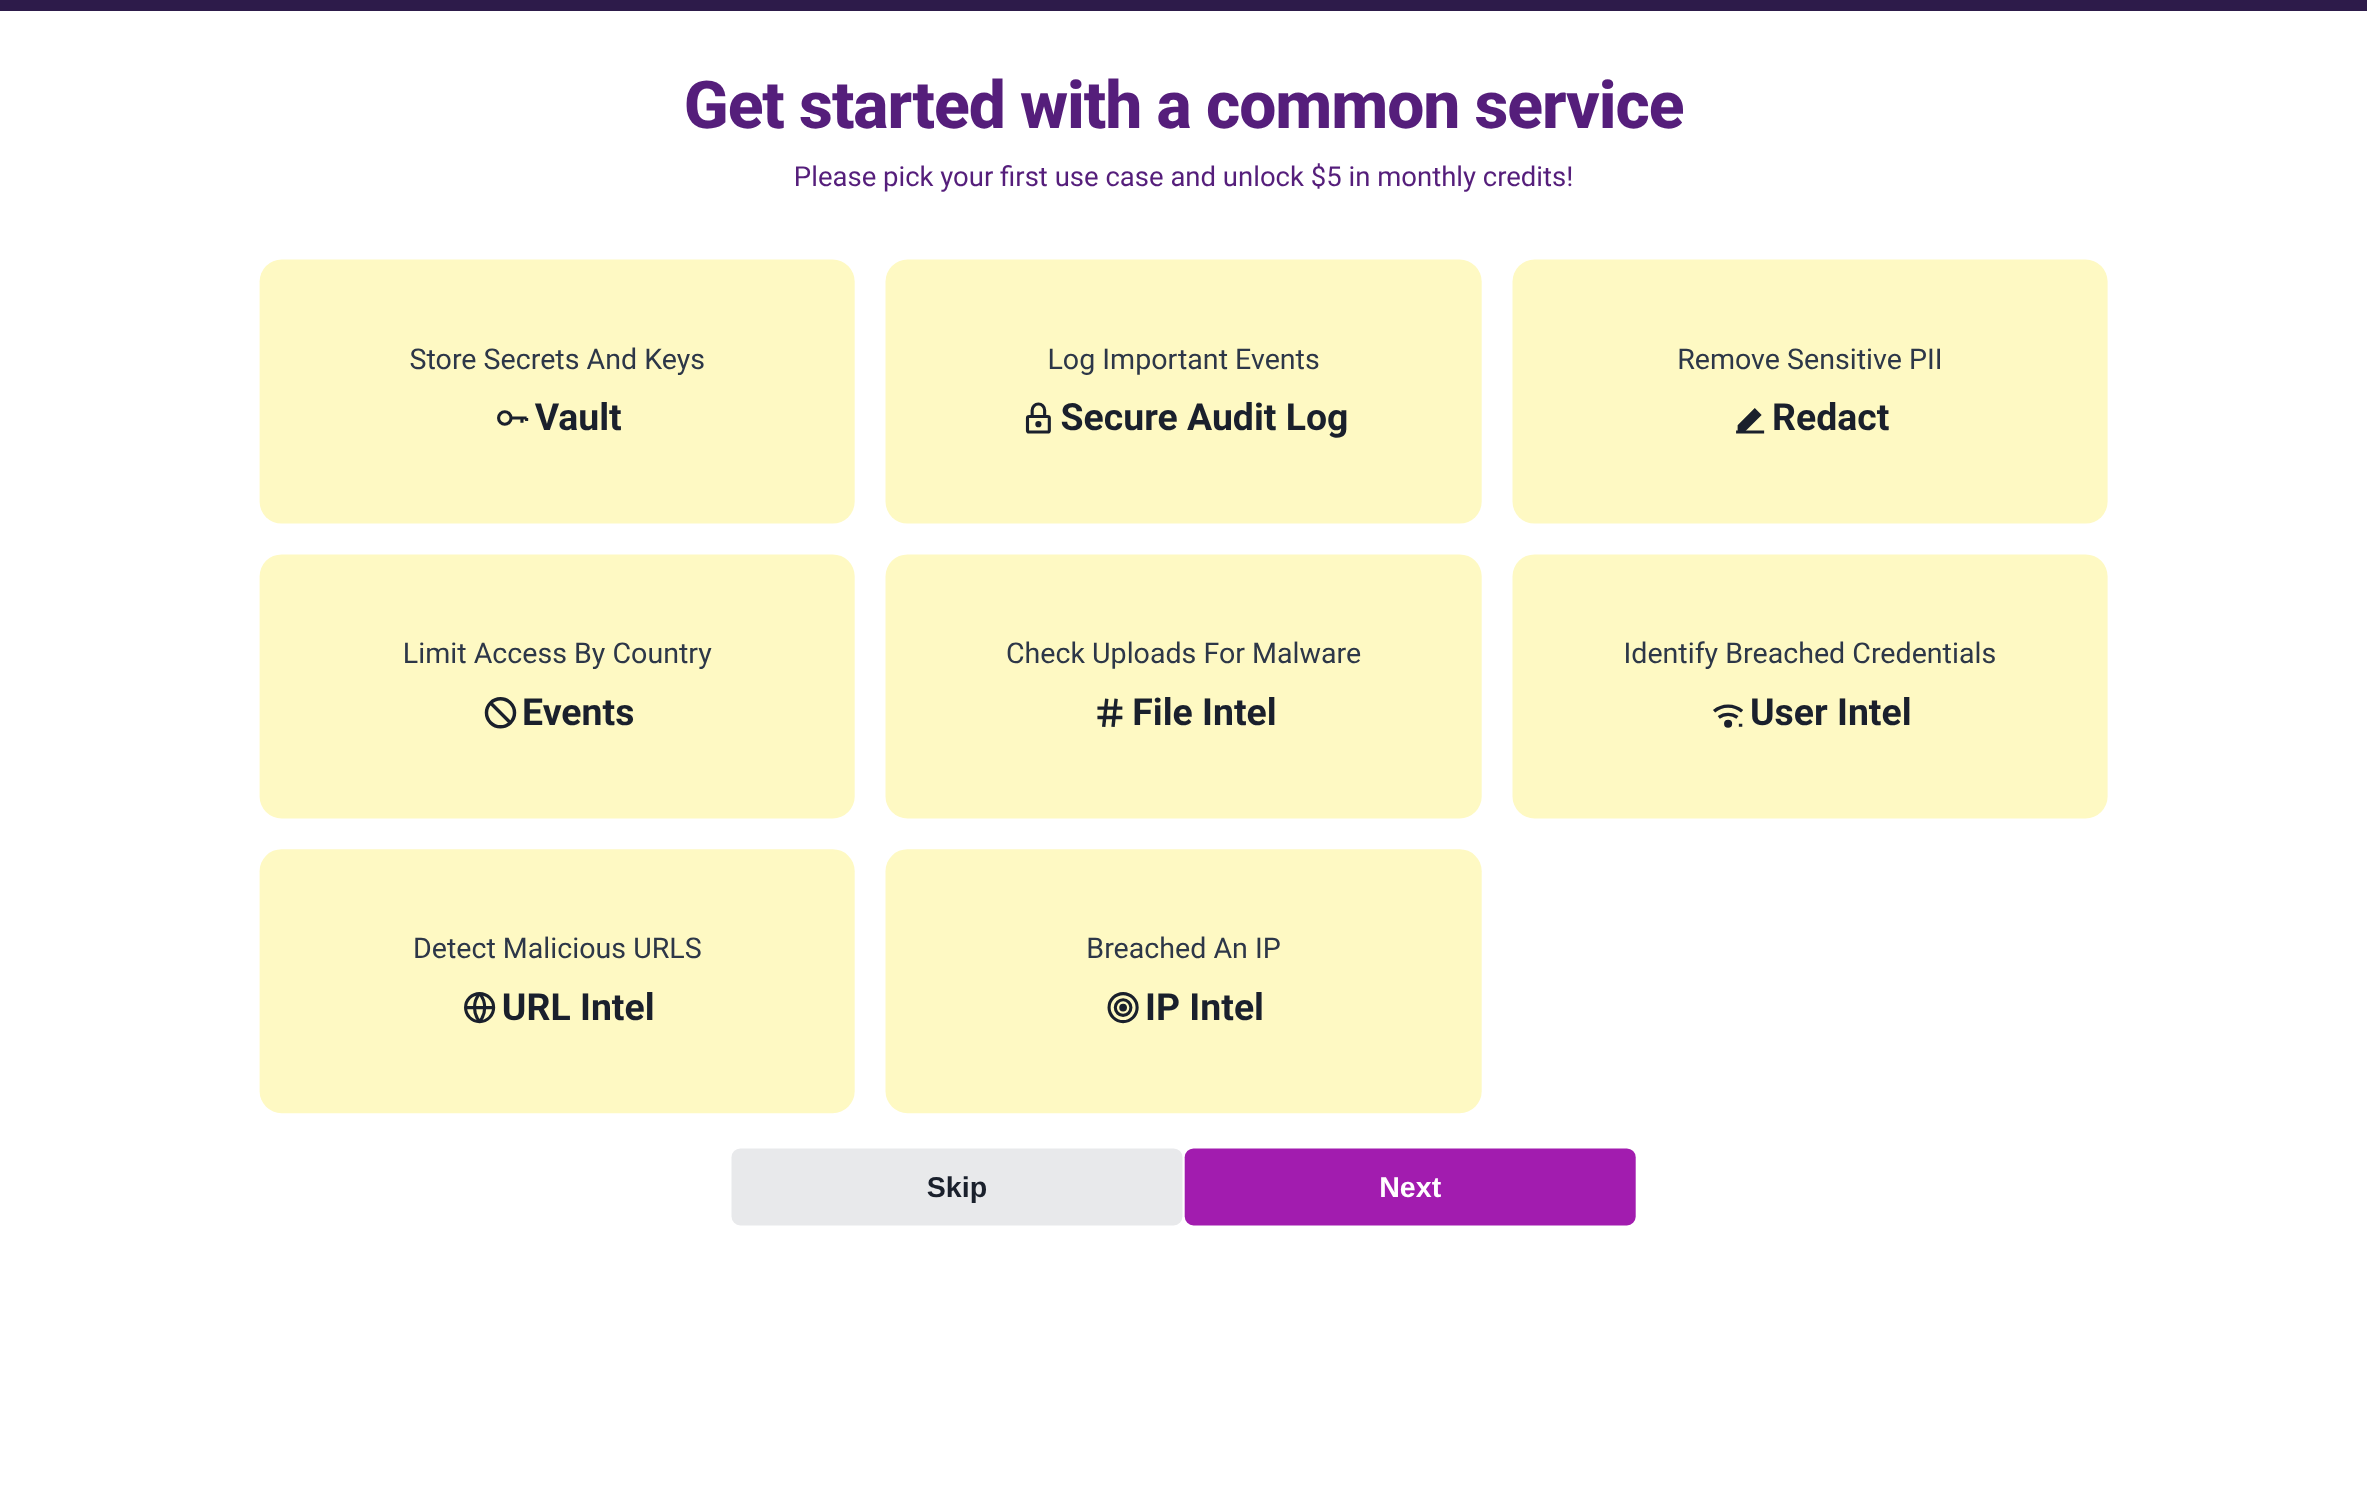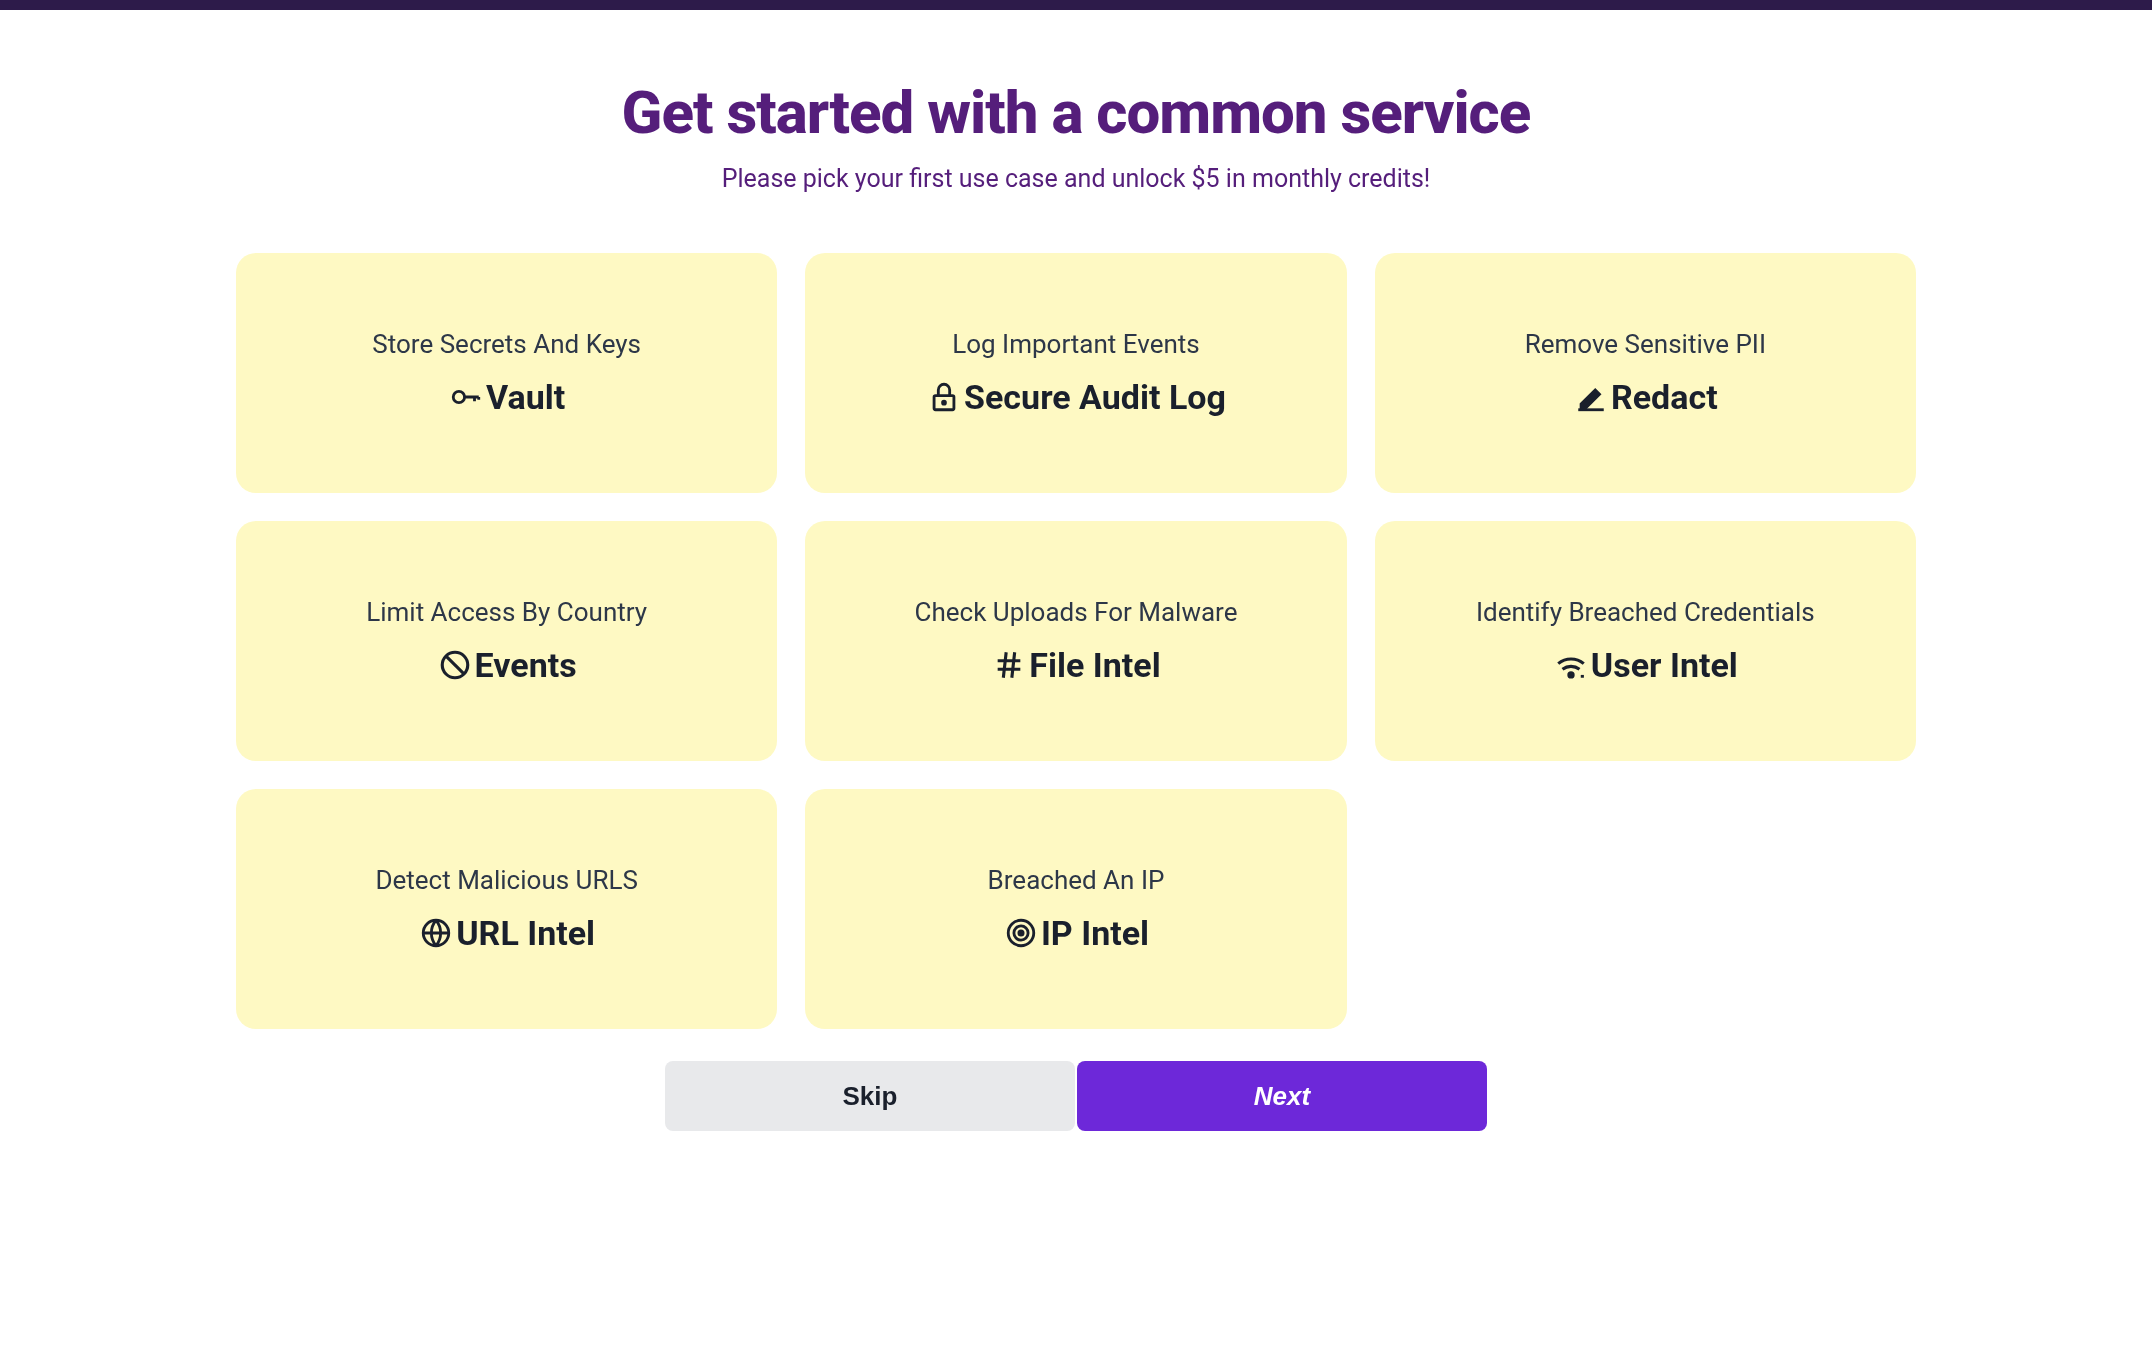--- a/index.html
+++ b/index.html
@@ -7,21 +7,21 @@
       font-family: -apple-system, BlinkMacSystemFont, 'Segoe UI', Roboto, Oxygen, Ubuntu, sans-serif;
       background: #ffffff;
     }
     .top-bar {
       width: 100%;
       height: 10px;
       background: #2d1b4a;
     }
     .container {
       max-width: 1760px;
-      margin: 17px auto;
+      margin: 0 auto;
       padding: 50px 40px;
     }
     .header {
       text-align: center;
       margin-bottom: 60px;
     }
     .title {
       font-size: 60px;
       font-weight: 800;
       color: #551e7b;
@@ -101,23 +101,22 @@
       border-radius: 8px;
       font-size: 26px;
       font-weight: 600;
       cursor: pointer;
     }
     .btn-skip {
       background: #e8e9eb;
       color: #1a202c;
     }
     .btn-next {
-      background: #6d28d9;
+      background: #a21caf;
       color: #ffffff;
-      font-style: italic;
     }
   </style>
 </head>
 <body>
 
 <div class="top-bar"></div>
 
 <div class="container">
   <div class="header">
     <h1 class="title">Get started with a common service</h1>

